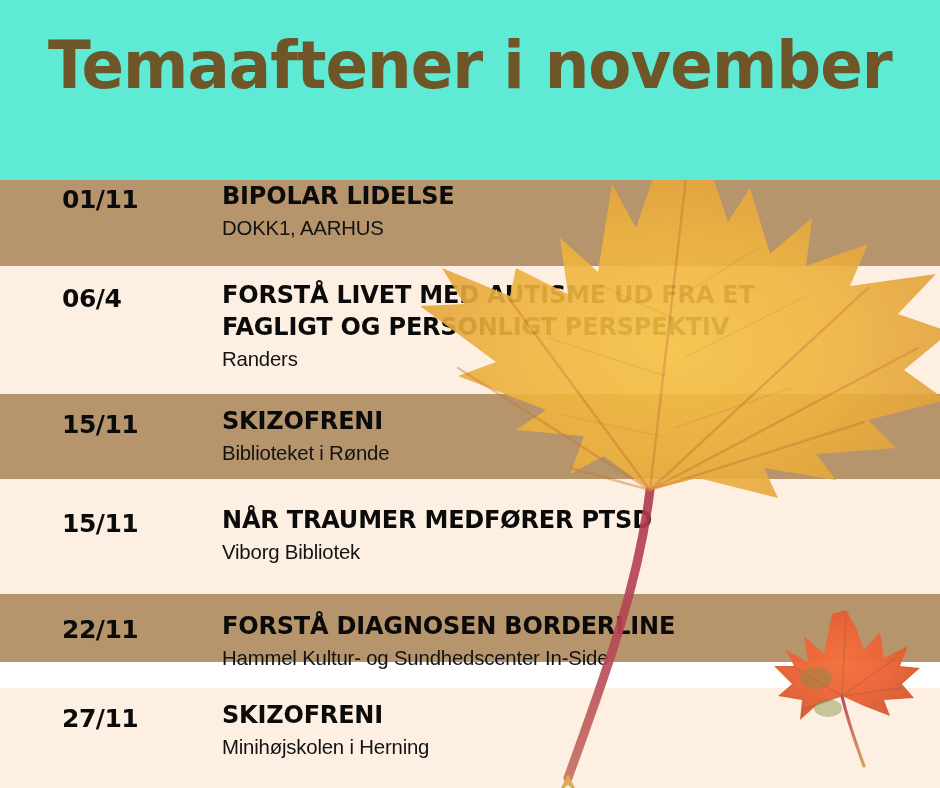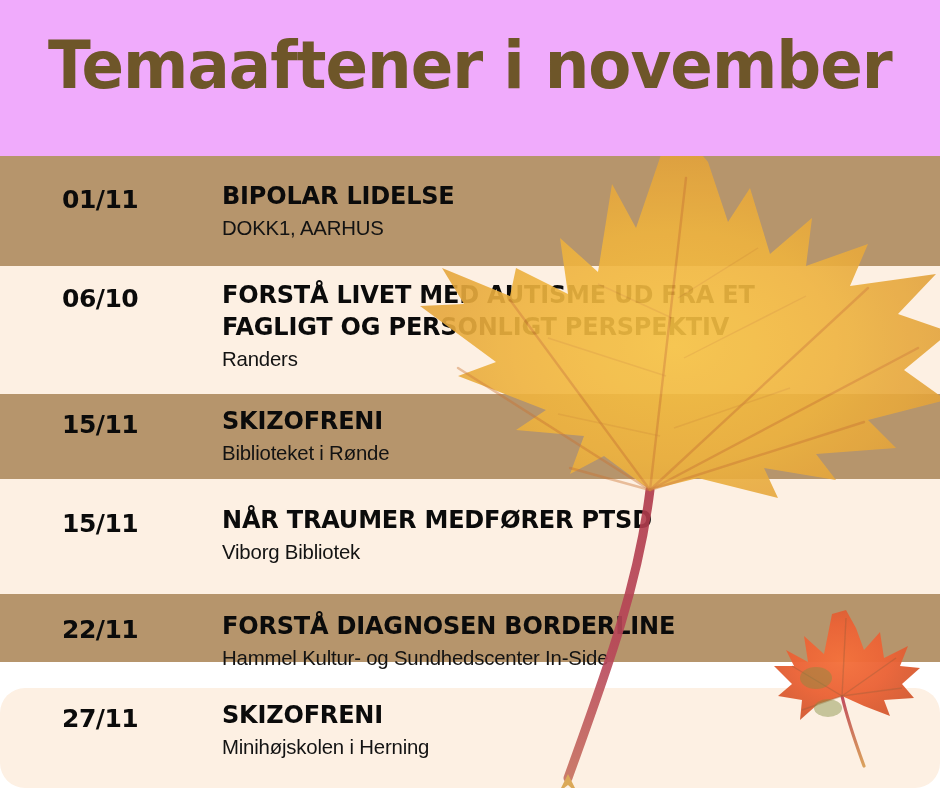--- a/index.html
+++ b/index.html
@@ -13,22 +13,22 @@
     height: 788px;
     overflow: hidden;
     background: #ffffff;
     font-family: "Liberation Sans", sans-serif;
   }
 
   
   #title-bar {
     position: absolute;
     left: 0; top: 0;
-    width: 940px; height: 156px;
-    background: #f0abfc;
+    width: 940px; height: 180px;
+    background: #5eead4;
     z-index: 4;
   }
   #poster-title {
     position: absolute;
     left: 48px;
     top: 26px;
     font-family: "DejaVu Sans", sans-serif;
     font-size: 66px;
     font-weight: bold;
     letter-spacing: -1px;
@@ -127,21 +127,21 @@
 
     <div class="row tan" style="top:156px; height:110px;">
       <div class="row-date" style="top:29px;">01/11</div>
       <div class="row-body" style="top:24px;">
         <div class="row-title">BIPOLAR LIDELSE</div>
         <div class="row-venue">DOKK1, AARHUS</div>
       </div>
     </div>
 
     <div class="row cream" style="top:266px; height:128px;">
-      <div class="row-date" style="top:18px;">06/10</div>
+      <div class="row-date" style="top:18px;">06/4</div>
       <div class="row-body" style="top:13px;">
         <div class="row-title">FORSTÅ LIVET MED AUTISME UD FRA ET
 FAGLIGT OG PERSONLIGT PERSPEKTIV</div>
         <div class="row-venue">Randers</div>
       </div>
     </div>
 
     <div class="row tan" style="top:394px; height:85px;">
       <div class="row-date" style="top:16px;">15/11</div>
       <div class="row-body" style="top:11px;">
@@ -159,21 +159,21 @@
     </div>
 
     <div class="row tan" style="top:594px; height:68px;">
       <div class="row-date" style="top:21px;">22/11</div>
       <div class="row-body" style="top:16px;">
         <div class="row-title">FORSTÅ DIAGNOSEN BORDERLINE</div>
         <div class="row-venue">Hammel Kultur- og Sundhedscenter In-Side</div>
       </div>
     </div>
 
-    <div class="row cream" style="top:688px; height:100px;border-radius:25px;">
+    <div class="row cream" style="top:688px; height:100px;">
       <div class="row-date" style="top:16px;">27/11</div>
       <div class="row-body" style="top:11px;">
         <div class="row-title">SKIZOFRENI</div>
         <div class="row-venue">Minihøjskolen i Herning</div>
       </div>
     </div>
 
   </div>
 
   <div id="leaf-layer">

